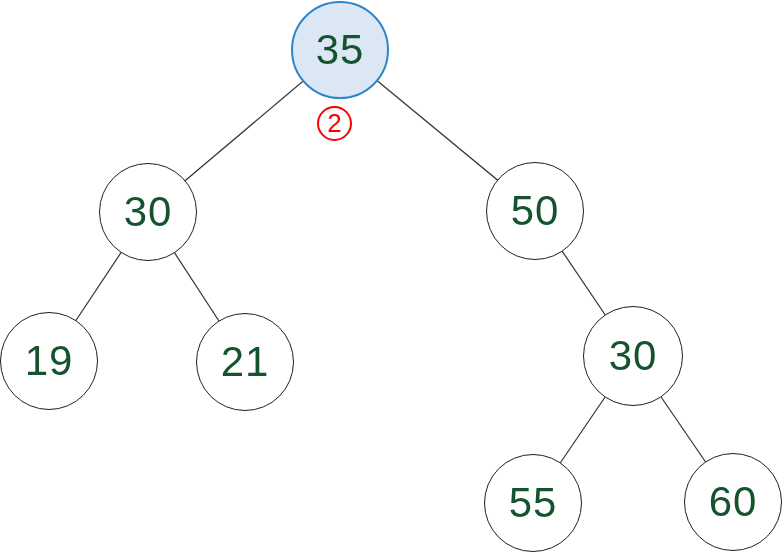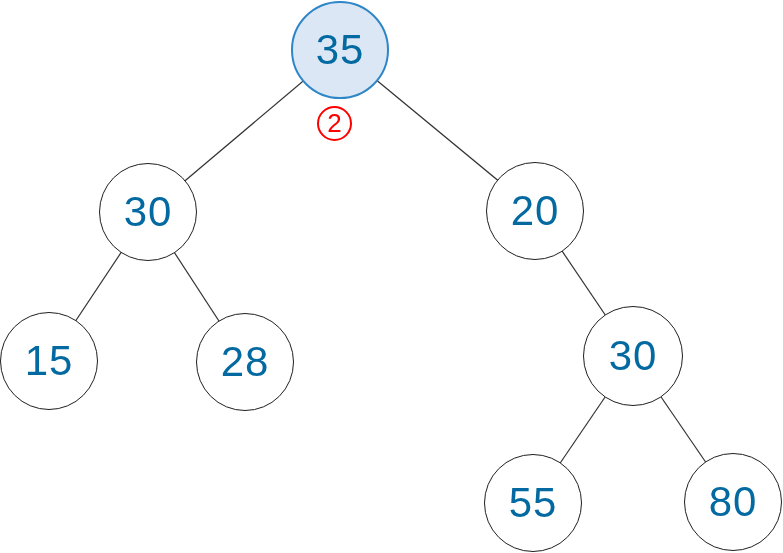--- a/index.html
+++ b/index.html
@@ -32,21 +32,21 @@
     width: 98px;
     height: 98px;
     box-sizing: border-box;
     border-radius: 50%;
     background: var(--node-fill, #ffffff);
     border: 1.2px solid var(--node-border, #1f1f1f);
     display: flex;
     align-items: center;
     justify-content: center;
     font-size: 42px;
-    color: #0369a1;
+    color: #14532d;
     z-index: 2;
     letter-spacing: 1px;
   }
   .node.highlight {
     background: var(--highlight-fill, #dbe7f4);
     border: 2px solid var(--highlight-border, #2e86c8);
   }
   .badge {
     position: absolute;
     left: 317px;
@@ -81,25 +81,25 @@
   </svg>
 
   <div class="node highlight" style="left:291px; top:1px;">35</div>
 
   <div class="badge">
     <span>2</span>
   </div>
 
   <div class="node" style="left:99px; top:163px;">30</div>
 
-  <div class="node" style="left:486px; top:162px;">20</div>
+  <div class="node" style="left:486px; top:162px;">50</div>
 
-  <div class="node" style="left:0px; top:312px;">15</div>
+  <div class="node" style="left:0px; top:312px;">19</div>
 
-  <div class="node" style="left:196px; top:313px;">28</div>
+  <div class="node" style="left:196px; top:313px;">21</div>
 
   <div class="node" style="left:583px; top:306px; width:100px; height:100px;">30</div>
 
   <div class="node" style="left:484px; top:454px;">55</div>
 
-  <div class="node" style="left:684px; top:453px;">80</div>
+  <div class="node" style="left:684px; top:453px;">60</div>
 
 </div>
 
 </body></html>

